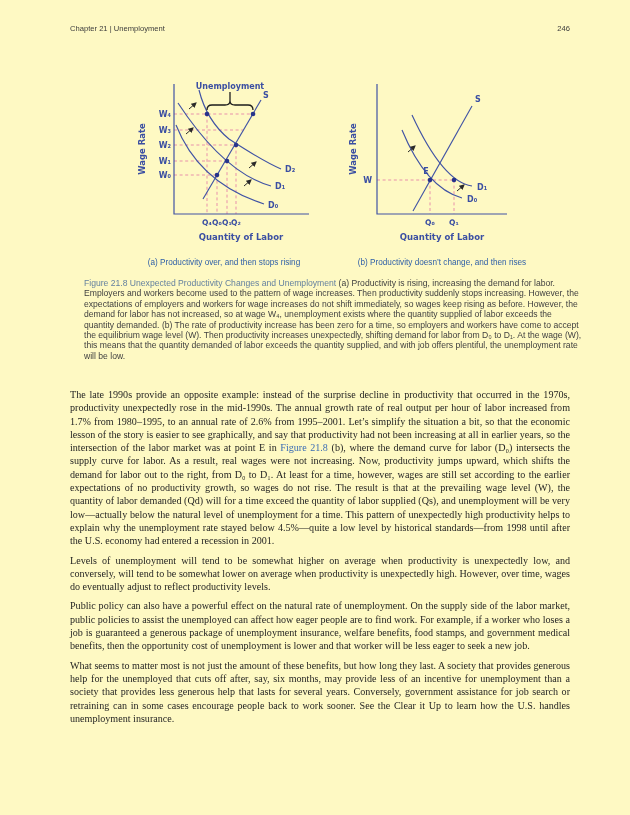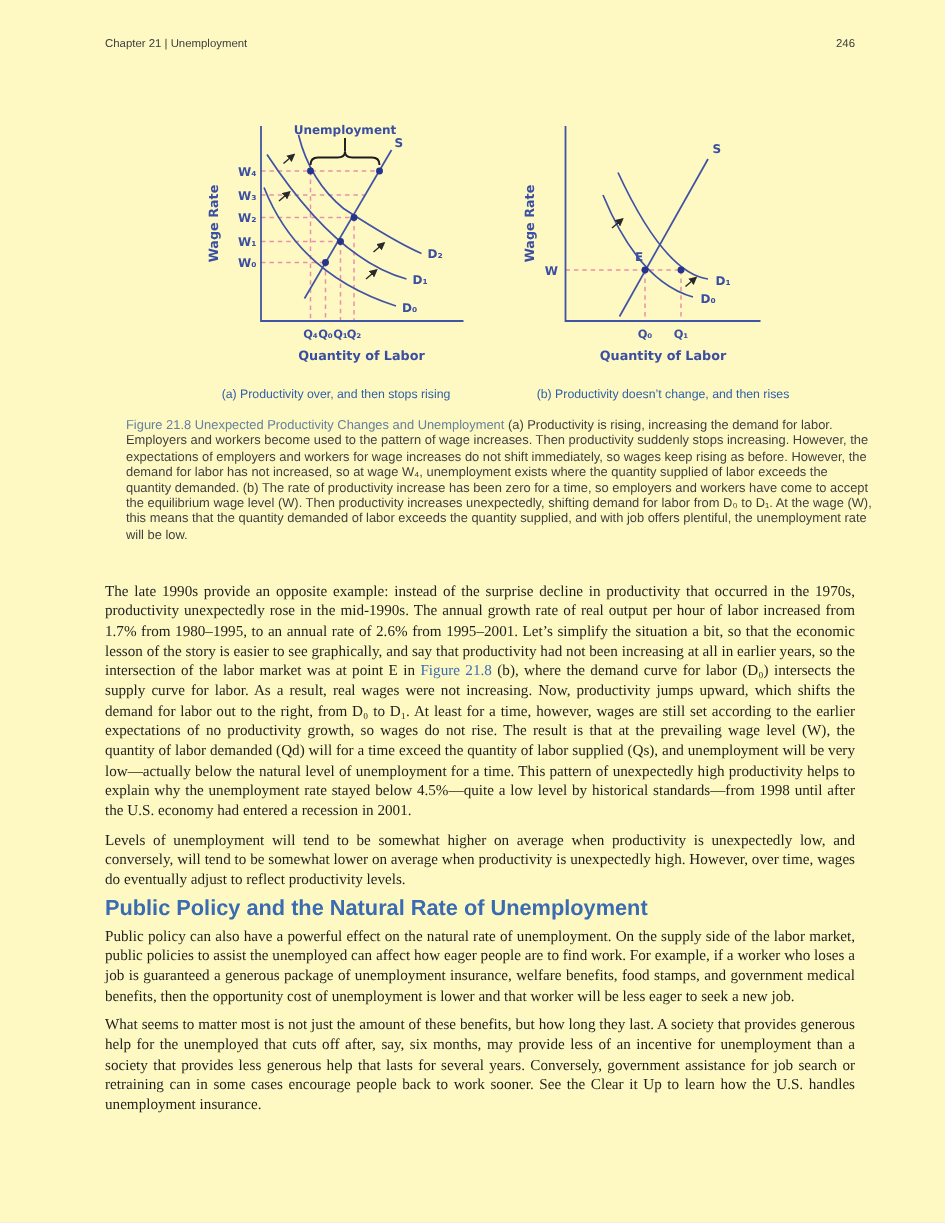--- a/index.html
+++ b/index.html
@@ -143,18 +143,17 @@
 
     <div class="subcap a">(a) Productivity over, and then stops rising</div>
     <div class="subcap b">(b) Productivity doesn’t change, and then rises</div>
 
     <div class="figcap"><span class="figtitle">Figure 21.8 Unexpected Productivity Changes and Unemployment</span><span> (a) Productivity is rising, increasing the demand for labor. Employers and workers become used to the pattern of wage increases. Then productivity suddenly stops increasing. However, the expectations of employers and workers for wage increases do not shift immediately, so wages keep rising as before. However, the demand for labor has not increased, so at wage W₄, unemployment exists where the quantity supplied of labor exceeds the quantity demanded. (b) The rate of productivity increase has been zero for a time, so employers and workers have come to accept the equilibrium wage level (W). Then productivity increases unexpectedly, shifting demand for labor from D₀ to D₁. At the wage (W), this means that the quantity demanded of labor exceeds the quantity supplied, and with job offers plentiful, the unemployment rate will be low.</span></div>
   </div>
 
   <div class="main">
     <p><span>The late 1990s provide an opposite example: instead of the surprise decline in productivity that occurred in the 1970s, productivity unexpectedly rose in the mid-1990s. The annual growth rate of real output per hour of labor increased from 1.7% from 1980–1995, to an annual rate of 2.6% from 1995–2001. Let’s simplify the situation a bit, so that the economic lesson of the story is easier to see graphically, and say that productivity had not been increasing at all in earlier years, so the intersection of the labor market was at point E in </span><a class="figlink">Figure 21.8</a><span> (b), where the demand curve for labor (D₀) intersects the supply curve for labor. As a result, real wages were not increasing. Now, productivity jumps upward, which shifts the demand for labor out to the right, from D₀ to D₁. At least for a time, however, wages are still set according to the earlier expectations of no productivity growth, so wages do not rise. The result is that at the prevailing wage level (W), the quantity of labor demanded (Qd) will for a time exceed the quantity of labor supplied (Qs), and unemployment will be very low—actually below the natural level of unemployment for a time. This pattern of unexpectedly high productivity helps to explain why the unemployment rate stayed below 4.5%—quite a low level by historical standards—from 1998 until after the U.S. economy had entered a recession in 2001.</span></p>
     <p>Levels of unemployment will tend to be somewhat higher on average when productivity is unexpectedly low, and conversely, will tend to be somewhat lower on average when productivity is unexpectedly high. However, over time, wages do eventually adjust to reflect productivity levels.</p>
-    <h2>Public Policy and the Natural Rate of Unemployment</h2>
     <p>Public policy can also have a powerful effect on the natural rate of unemployment. On the supply side of the labor market, public policies to assist the unemployed can affect how eager people are to find work. For example, if a worker who loses a job is guaranteed a generous package of unemployment insurance, welfare benefits, food stamps, and government medical benefits, then the opportunity cost of unemployment is lower and that worker will be less eager to seek a new job.</p>
     <p>What seems to matter most is not just the amount of these benefits, but how long they last. A society that provides generous help for the unemployed that cuts off after, say, six months, may provide less of an incentive for unemployment than a society that provides less generous help that lasts for several years. Conversely, government assistance for job search or retraining can in some cases encourage people back to work sooner. See the Clear it Up to learn how the U.S. handles unemployment insurance.</p>
   </div>
 
 </div>
 
 </body></html>

